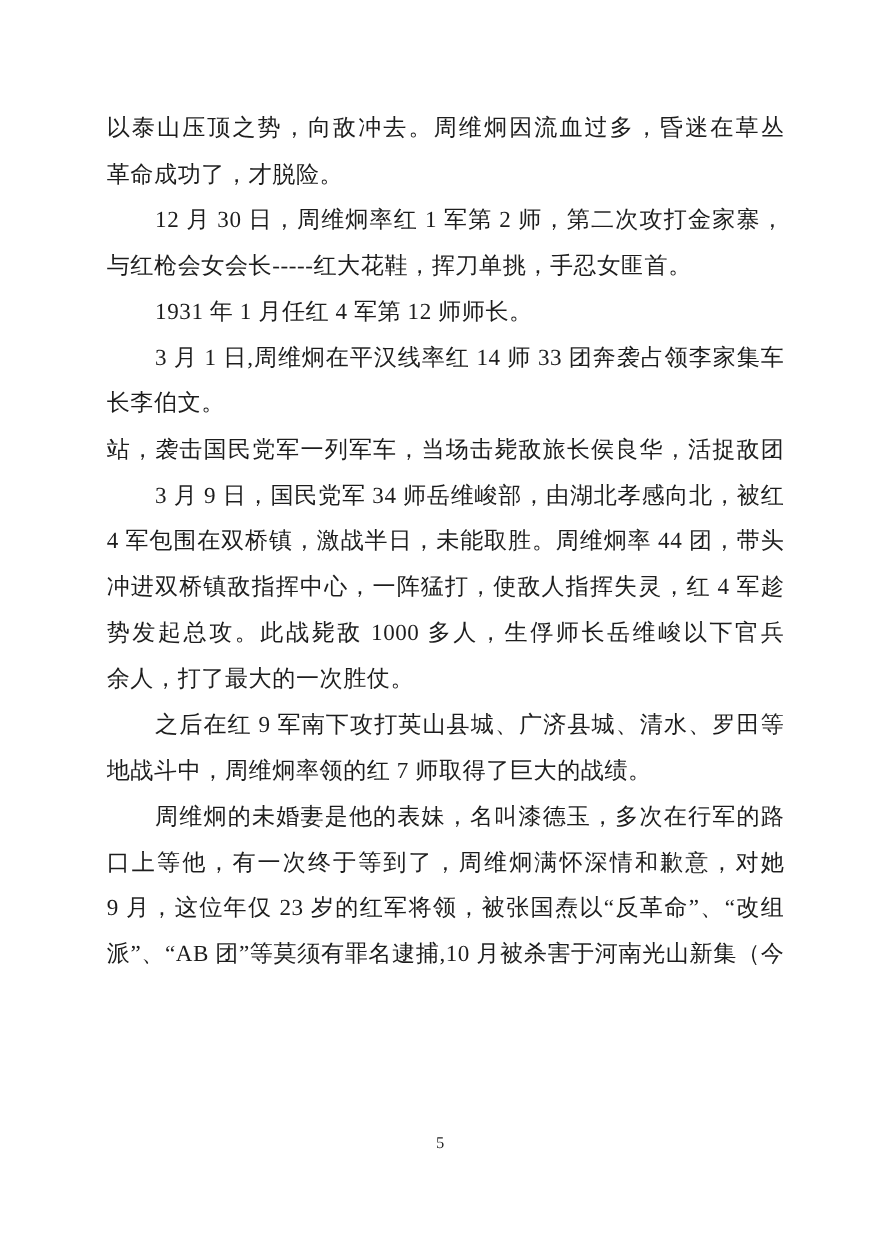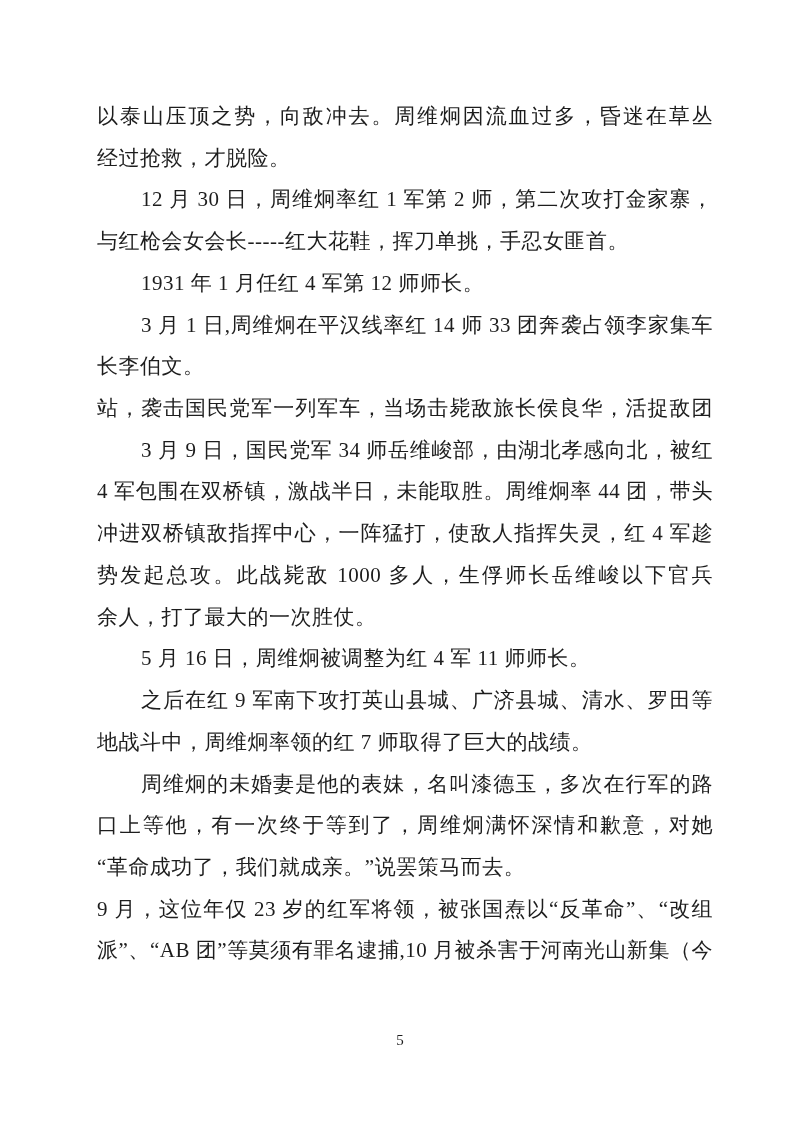--- a/index.html
+++ b/index.html
@@ -47,35 +47,33 @@
     color: #1d1d1d;
     font-family: "Liberation Serif", "DejaVu Serif", serif;
   }
 </style>
 </head>
 <body>
 
 <div class="page">
   <div class="text-block">
       <div class="line">以泰山压顶之势，向敌冲去。周维炯因流血过多，昏迷在草丛里。</div>
-      <div class="line plain">经过抢救，才脱险。</div>
+      <div class="line plain">革命成功了，才脱险。</div>
       <div class="line indent">12 月 30 日，周维炯率红 1 军第 2 师，第二次攻打金家寨，他</div>
       <div class="line plain">与红枪会女会长-----红大花鞋，挥刀单挑，手忍女匪首。</div>
       <div class="line indent plain">1931 年 1 月任红 4 军第 12 师师长。</div>
       <div class="line indent">3 月 1 日,周维炯在平汉线率红 14 师 33 团奔袭占领李家集车</div>
       <div class="line plain">长李伯文。</div>
       <div class="line">站，袭击国民党军一列军车，当场击毙敌旅长侯良华，活捉敌团</div>
       <div class="line indent">3 月 9 日，国民党军 34 师岳维峻部，由湖北孝感向北，被红</div>
       <div class="line">4 军包围在双桥镇，激战半日，未能取胜。周维炯率 44 团，带头</div>
       <div class="line">冲进双桥镇敌指挥中心，一阵猛打，使敌人指挥失灵，红 4 军趁</div>
       <div class="line">势发起总攻。此战毙敌 1000 多人，生俘师长岳维峻以下官兵 5000</div>
       <div class="line plain">余人，打了最大的一次胜仗。</div>
-      <div class="line indent plain">5 月 16 日，周维炯被调整为红 4 军 11 师师长。</div>
       <div class="line indent">之后在红 9 军南下攻打英山县城、广济县城、清水、罗田等</div>
       <div class="line plain">地战斗中，周维炯率领的红 7 师取得了巨大的战绩。</div>
       <div class="line indent">周维炯的未婚妻是他的表妹，名叫漆德玉，多次在行军的路</div>
       <div class="line">口上等他，有一次终于等到了，周维炯满怀深情和歉意，对她说：</div>
-      <div class="line plain">“革命成功了，我们就成亲。”说罢策马而去。</div>
       <div class="line">9 月，这位年仅 23 岁的红军将领，被张国焘以“反革命”、“改组</div>
       <div class="line">派”、“AB 团”等莫须有罪名逮捕,10 月被杀害于河南光山新集（今</div>
     </div>
   <div class="page-number">5</div>
 </div>
 
 </body></html>

